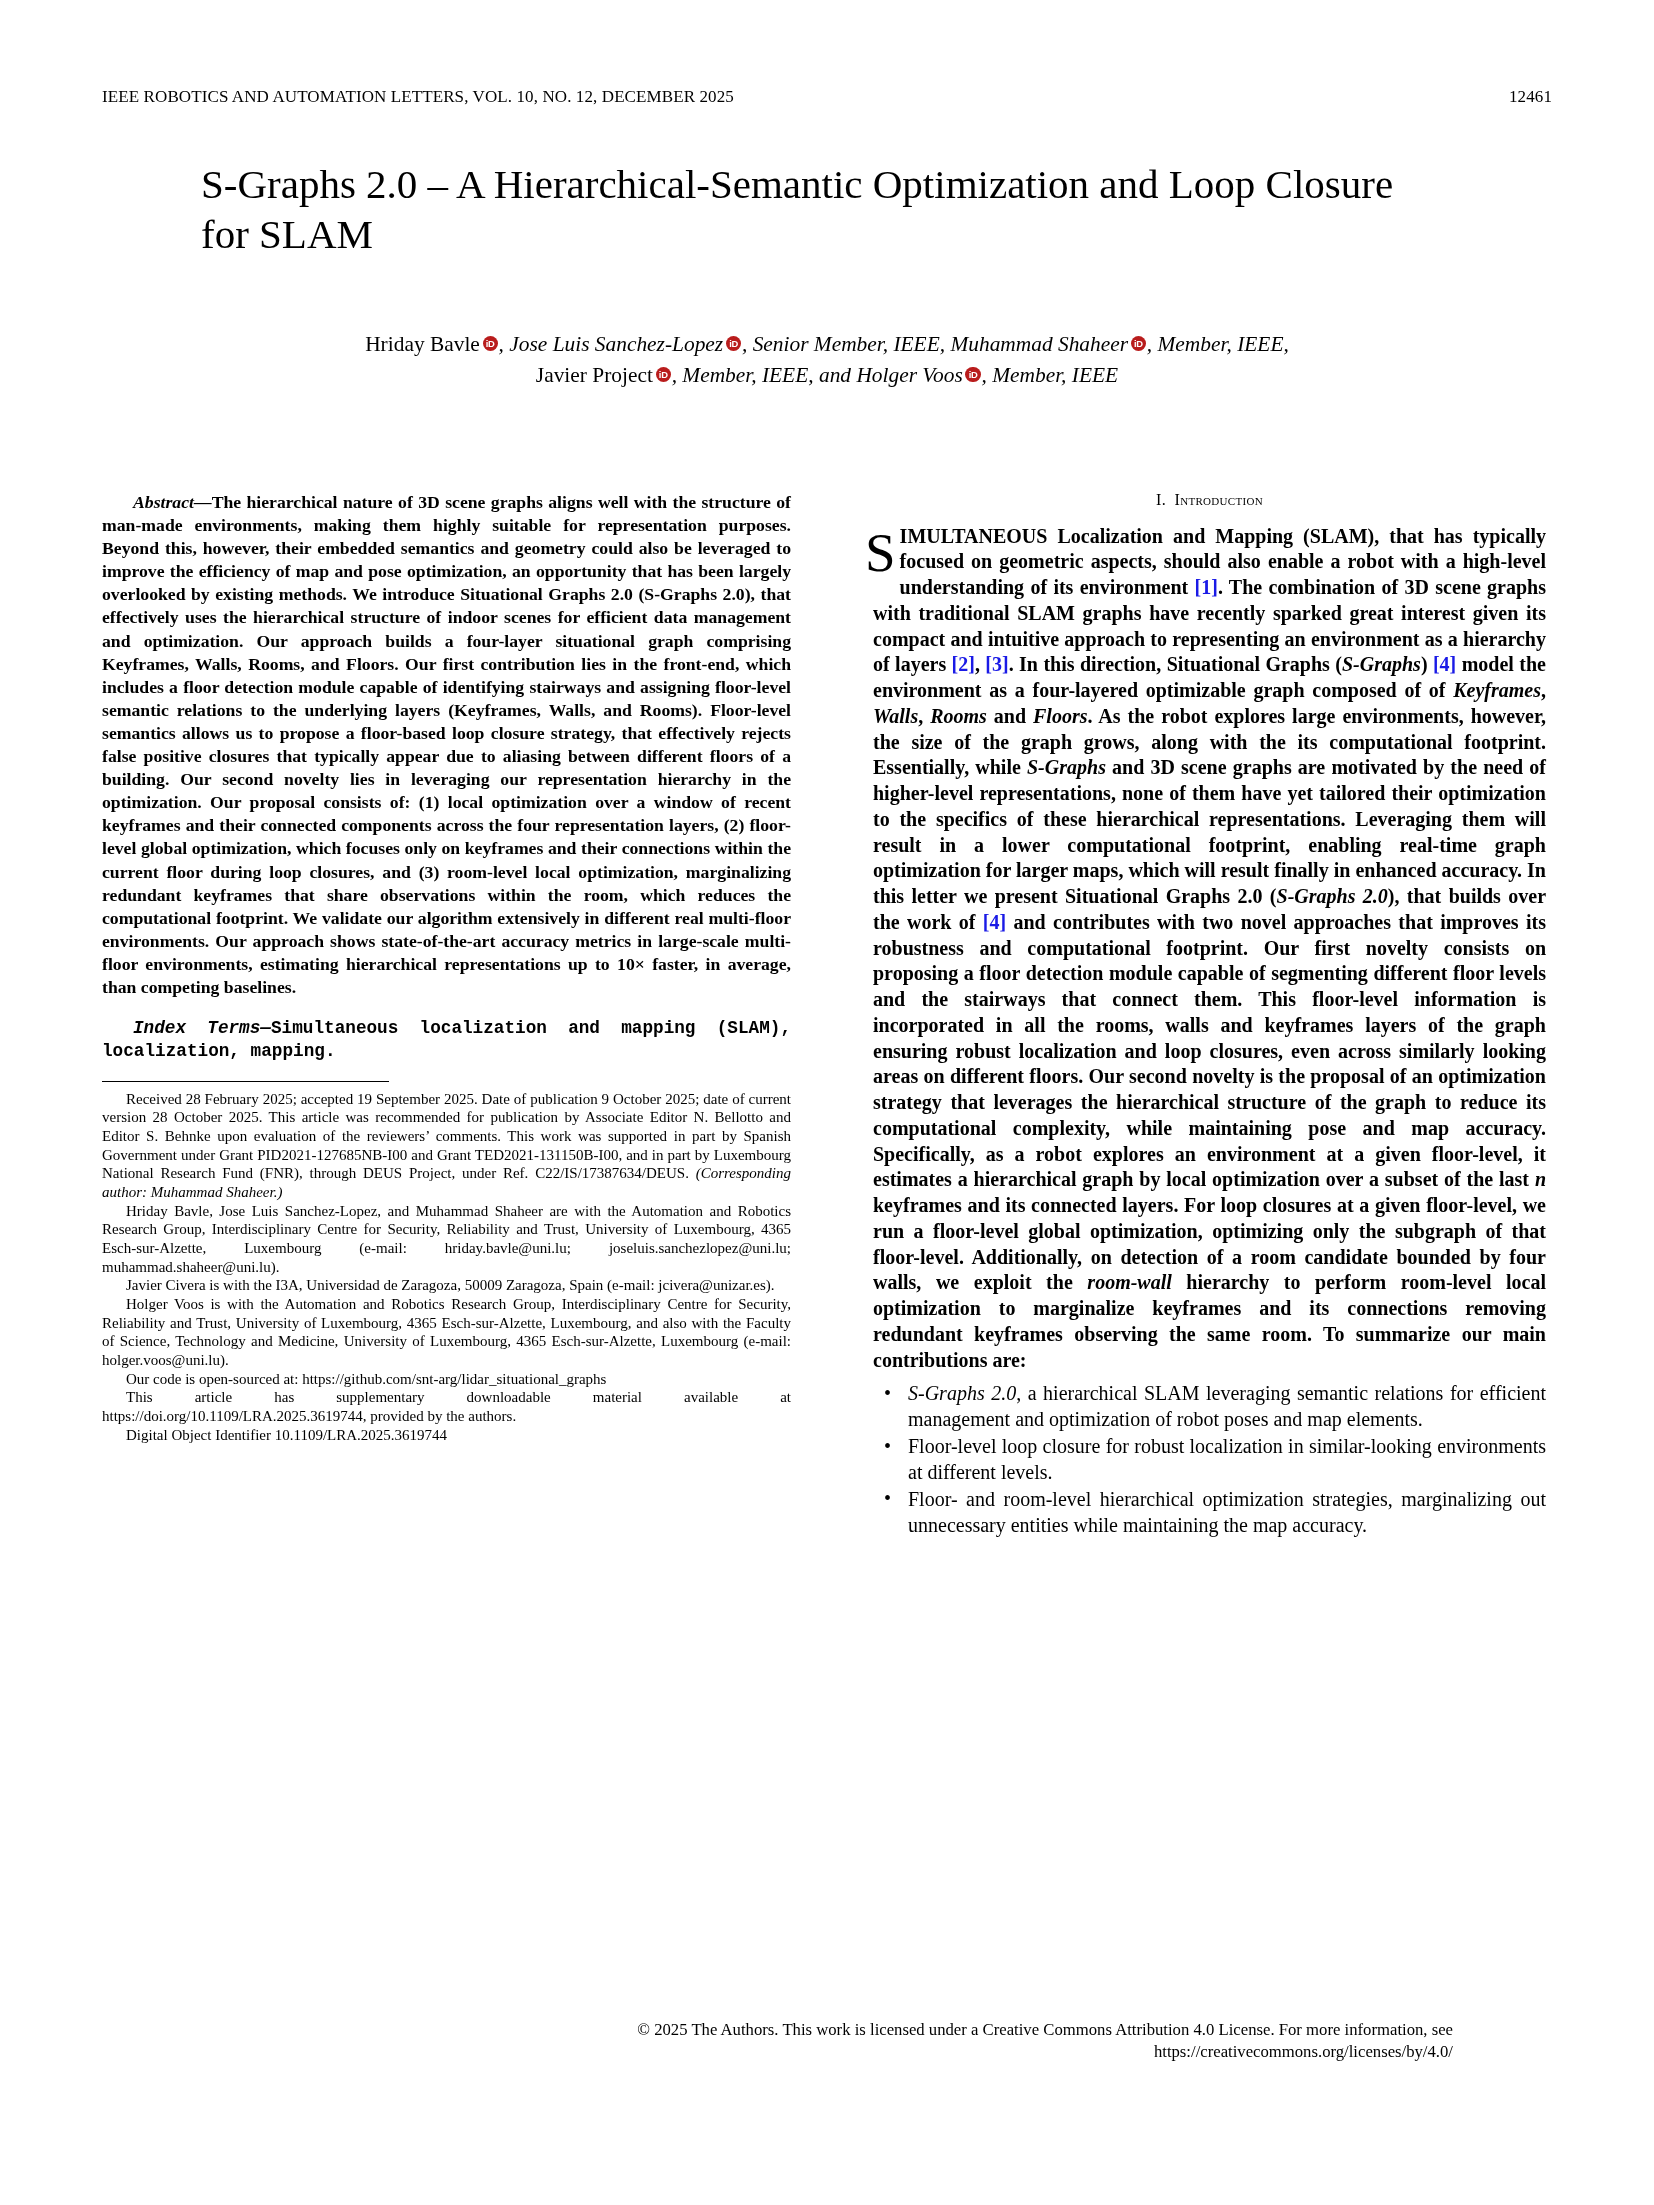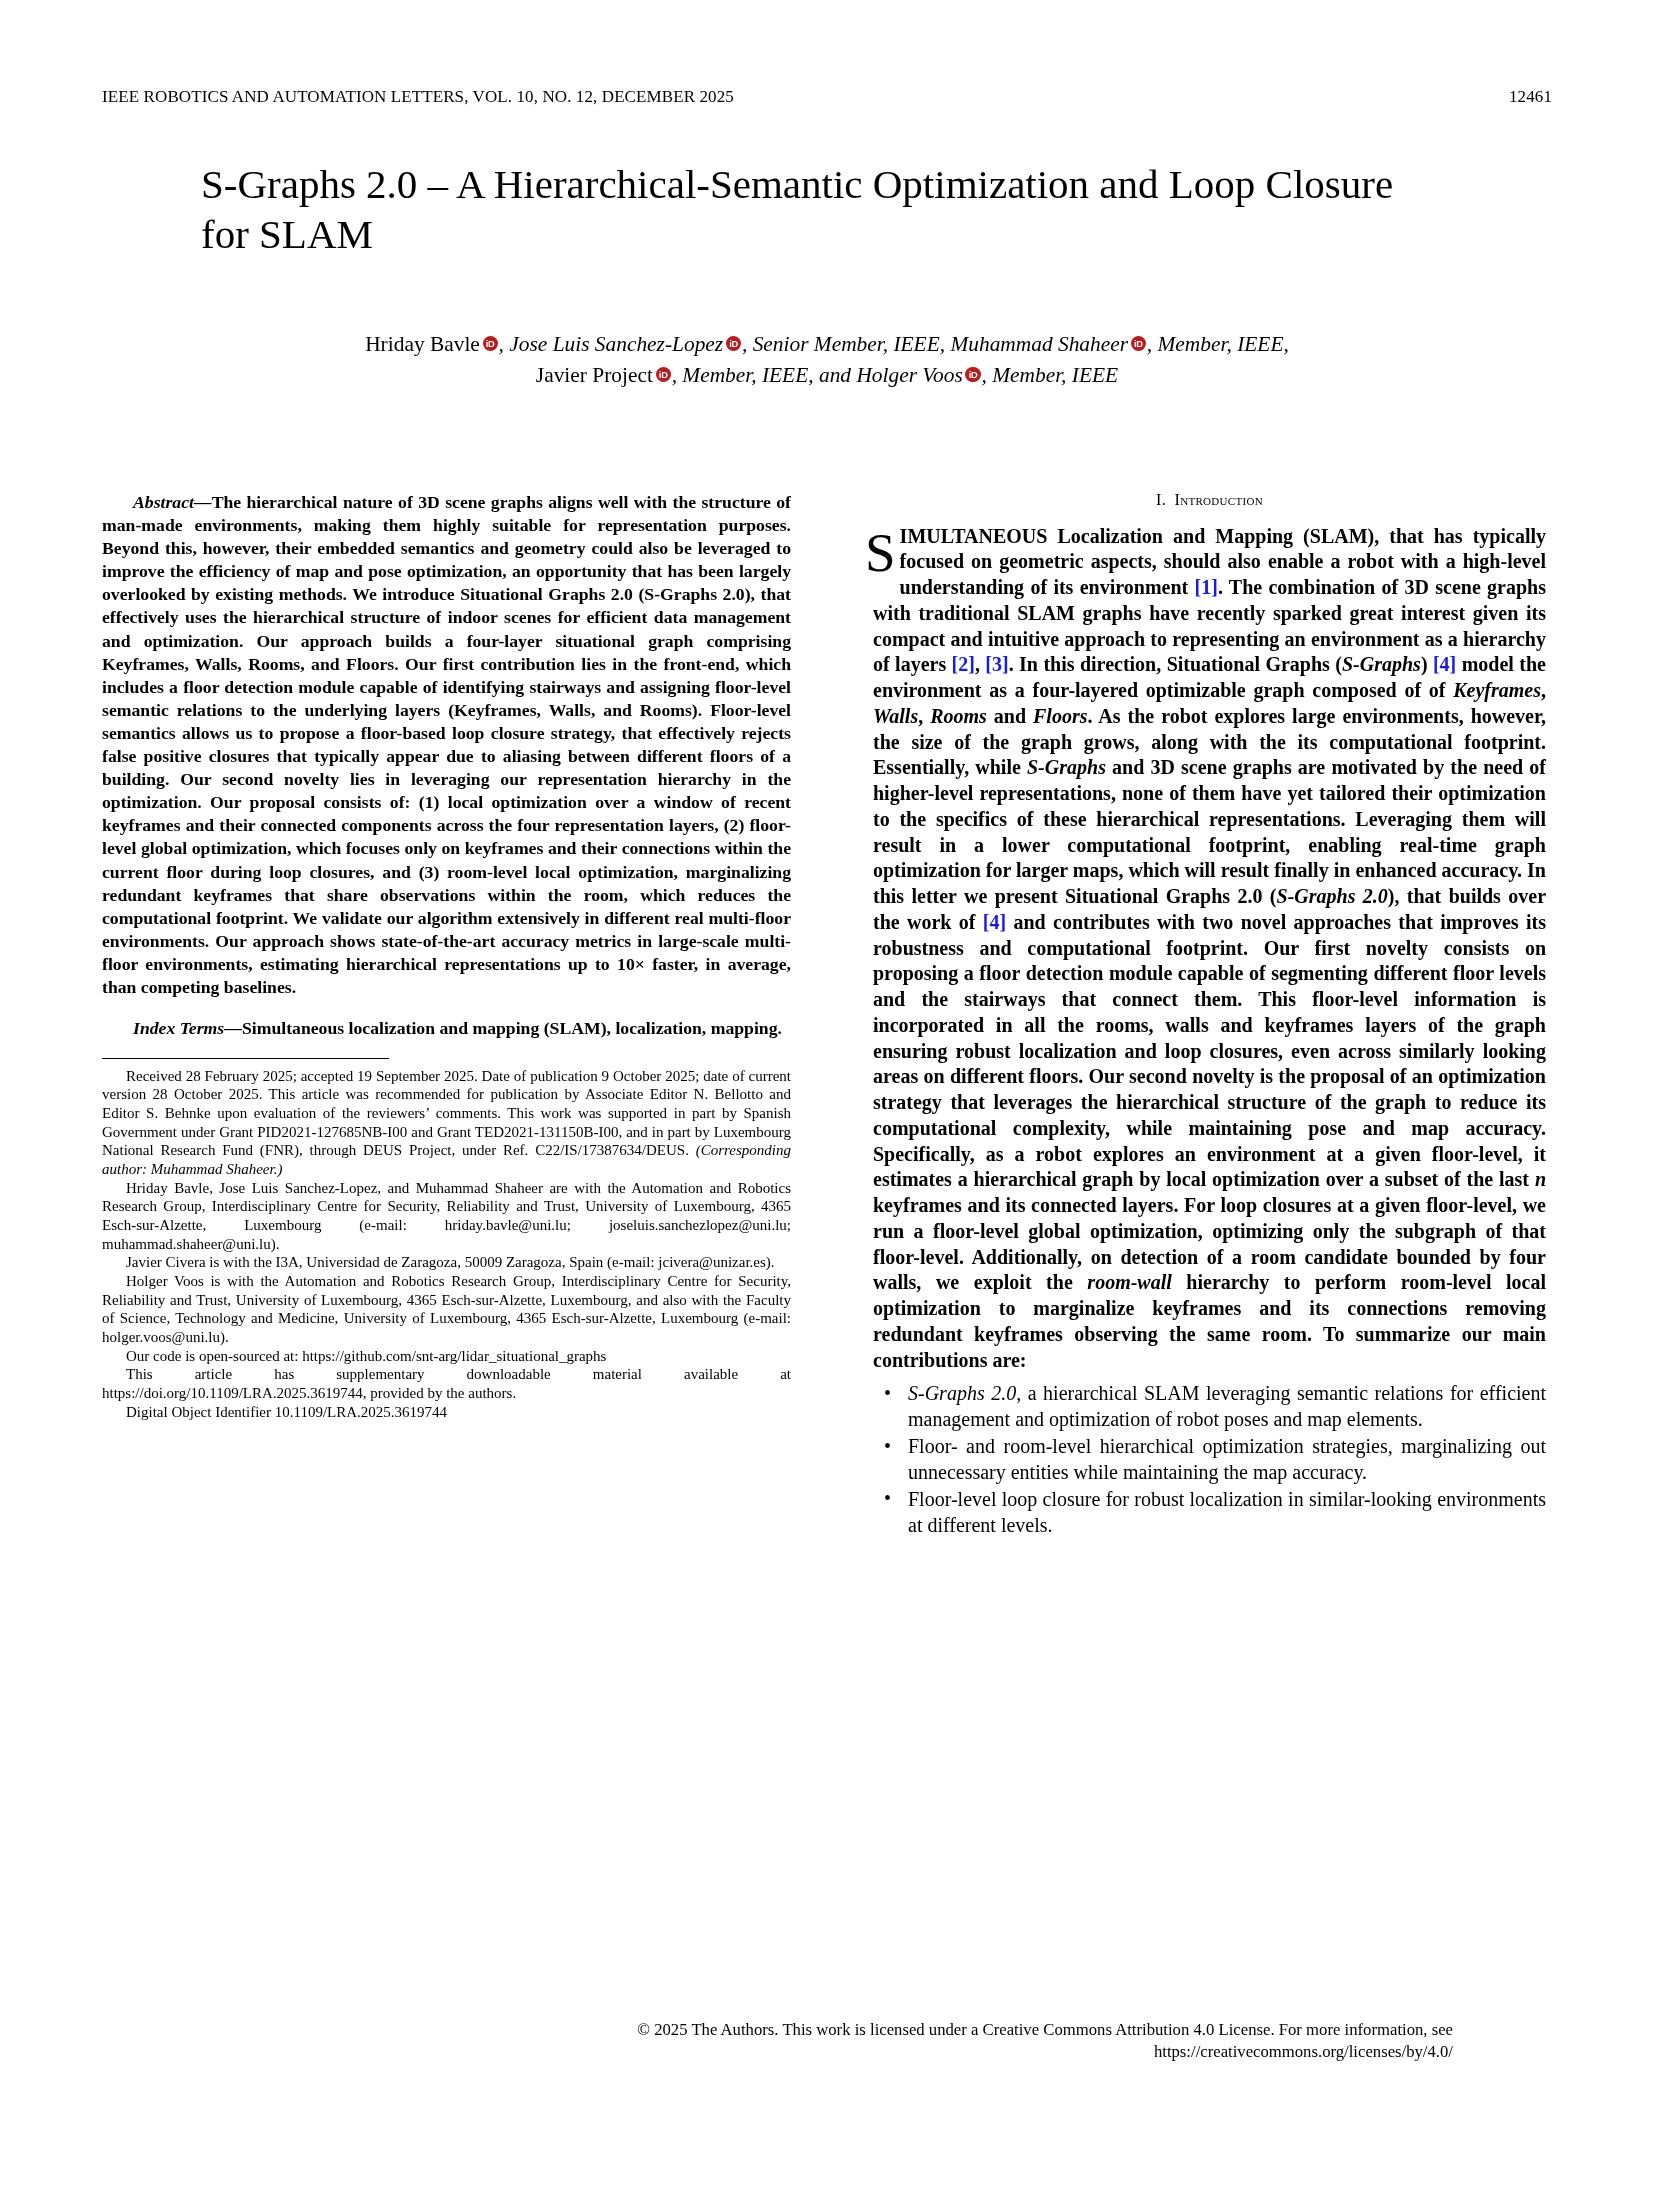--- a/index.html
+++ b/index.html
@@ -78,20 +78,21 @@
     margin:0;
     hyphens:auto;
   }
   .abstract i{font-style:italic;}
   .indexterms{
     font-size:17.7px;
     line-height:1.305;
     text-align:justify;
     font-weight:bold;
     text-indent:31px;
+    font-family:Liberation Mono, monospace;
   }
   .indexterms i{font-style:italic;font-weight:bold;}
 
   .rule{
     border:0;border-top:0.9px solid #000;
     width:287px;margin:12px 0 8px 0;
   }
   .fnote{
     font-size:15px;
     line-height:1.245;
@@ -206,22 +207,22 @@
 
       <div class="secthead"><span class="num">I.</span>&nbsp;&nbsp;<span>Introduction</span></div>
 
       <div class="dropwrap">
         <span class="dropcap">S</span>
         <p class="body-p"><span>IMULTANEOUS</span><span> Localization and Mapping (SLAM), that has typically focused on geometric aspects, should also enable a robot with a high-level understanding of its environment </span><span class="cite">[1]</span><span>. The combination of 3D scene graphs with traditional SLAM graphs have recently sparked great interest given its compact and intuitive approach to representing an environment as a hierarchy of layers </span><span class="cite">[2]</span><span>, </span><span class="cite">[3]</span><span>. In this direction, Situational Graphs (</span><i>S-Graphs</i><span>) </span><span class="cite">[4]</span><span> model the environment as a four-layered optimizable graph composed of of </span><i>Keyframes</i><span>, </span><i>Walls</i><span>, </span><i>Rooms</i><span> and </span><i>Floors</i><span>. As the robot explores large environments, however, the size of the graph grows, along with the its computational footprint. Essentially, while </span><i>S-Graphs</i><span> and 3D scene graphs are motivated by the need of higher-level representations, none of them have yet tailored their optimization to the specifics of these hierarchical representations. Leveraging them will result in a lower computational footprint, enabling real-time graph optimization for larger maps, which will result finally in enhanced accuracy. In this letter we present Situational Graphs 2.0 (</span><i>S-Graphs 2.0</i><span>), that builds over the work of </span><span class="cite">[4]</span><span> and contributes with two novel approaches that improves its robustness and computational footprint. Our first novelty consists on proposing a floor detection module capable of segmenting different floor levels and the stairways that connect them. This floor-level information is incorporated in all the rooms, walls and keyframes layers of the graph ensuring robust localization and loop closures, even across similarly looking areas on different floors. Our second novelty is the proposal of an optimization strategy that leverages the hierarchical structure of the graph to reduce its computational complexity, while maintaining pose and map accuracy. Specifically, as a robot explores an environment at a given floor-level, it estimates a hierarchical graph by local optimization over a subset of the last </span><i>n</i><span> keyframes and its connected layers. For loop closures at a given floor-level, we run a floor-level global optimization, optimizing only the subgraph of that floor-level. Additionally, on detection of a room candidate bounded by four walls, we exploit the </span><i>room-wall</i><span> hierarchy to perform room-level local optimization to marginalize keyframes and its connections removing redundant keyframes observing the same room. To summarize our main contributions are:</span></p>
       </div>
 
       <ul class="contrib">
         <li><i>S-Graphs 2.0</i><span>, a hierarchical SLAM leveraging semantic relations for efficient management and optimization of robot poses and map elements.</span></li>
+        <li><span>Floor-level loop closure for robust localization in similar-looking environments at different levels.</span></li>
         <li><span>Floor- and room-level hierarchical optimization strategies, marginalizing out unnecessary entities while maintaining the map accuracy.</span></li>
-        <li><span>Floor-level loop closure for robust localization in similar-looking environments at different levels.</span></li>
       </ul>
 
     </div>
   </div>
 
   <div class="footer">
     <div>© 2025 The Authors. This work is licensed under a Creative Commons Attribution 4.0 License. For more information, see</div>
     <div>https://creativecommons.org/licenses/by/4.0/</div>
   </div>
 

